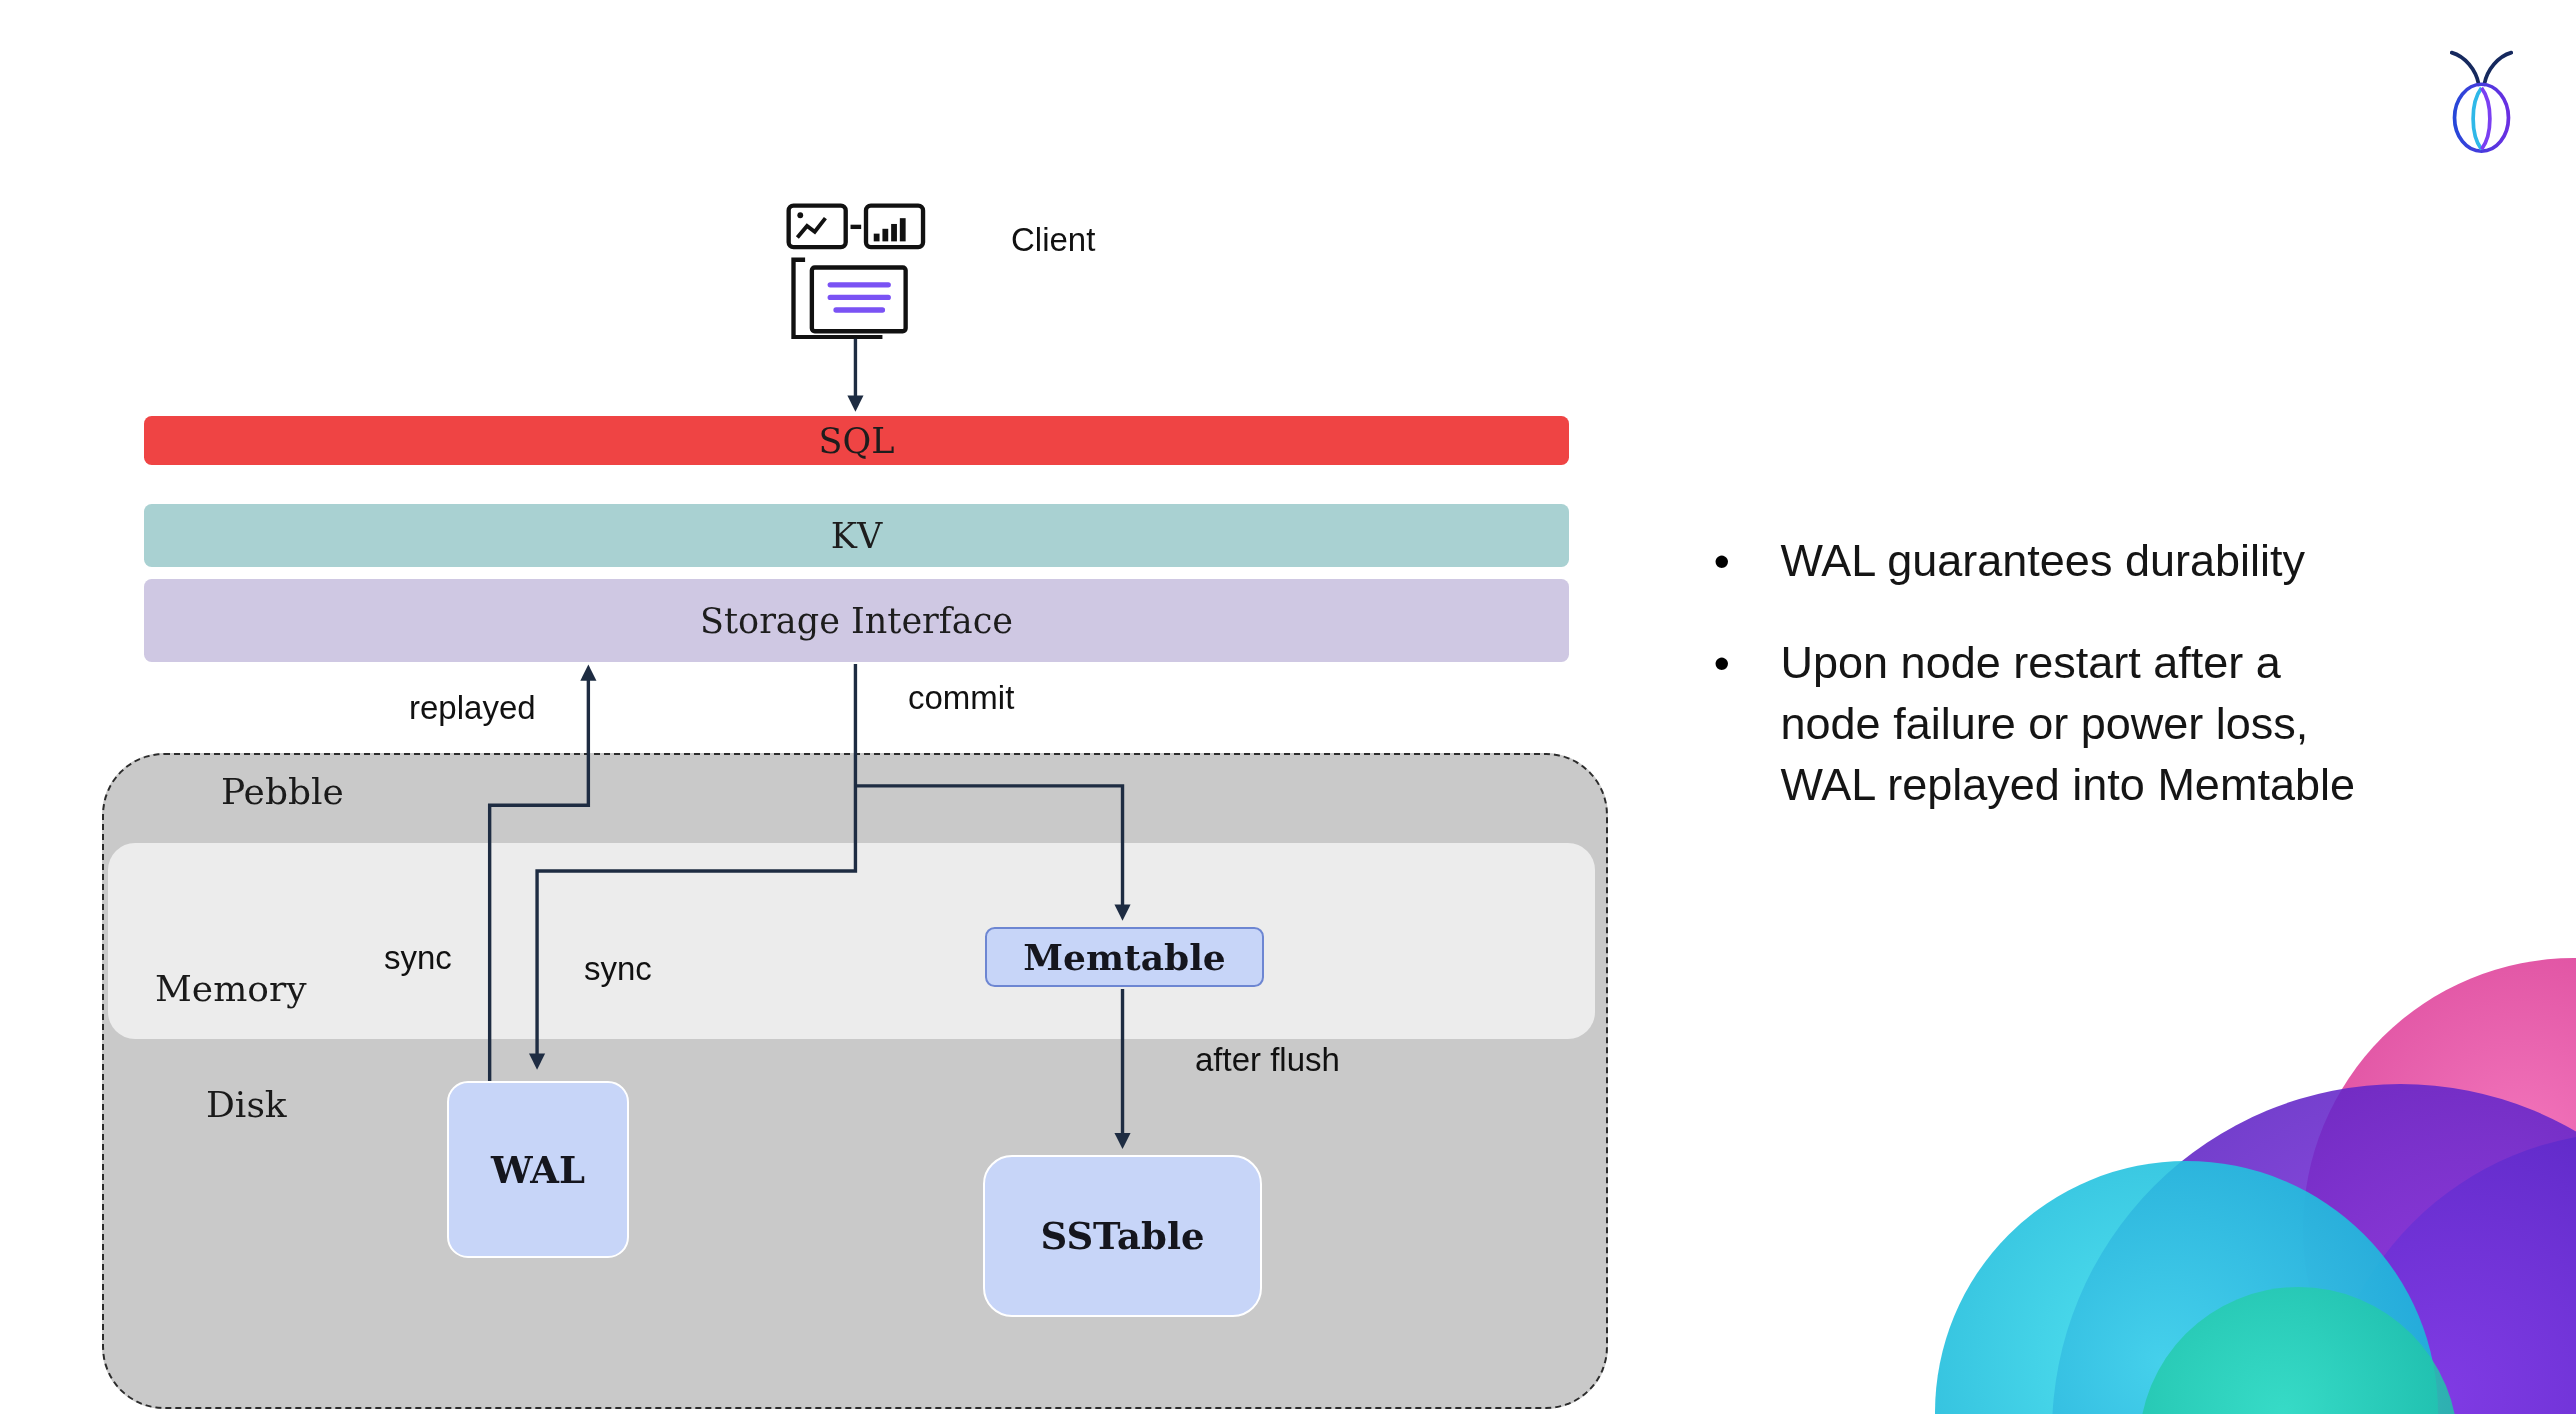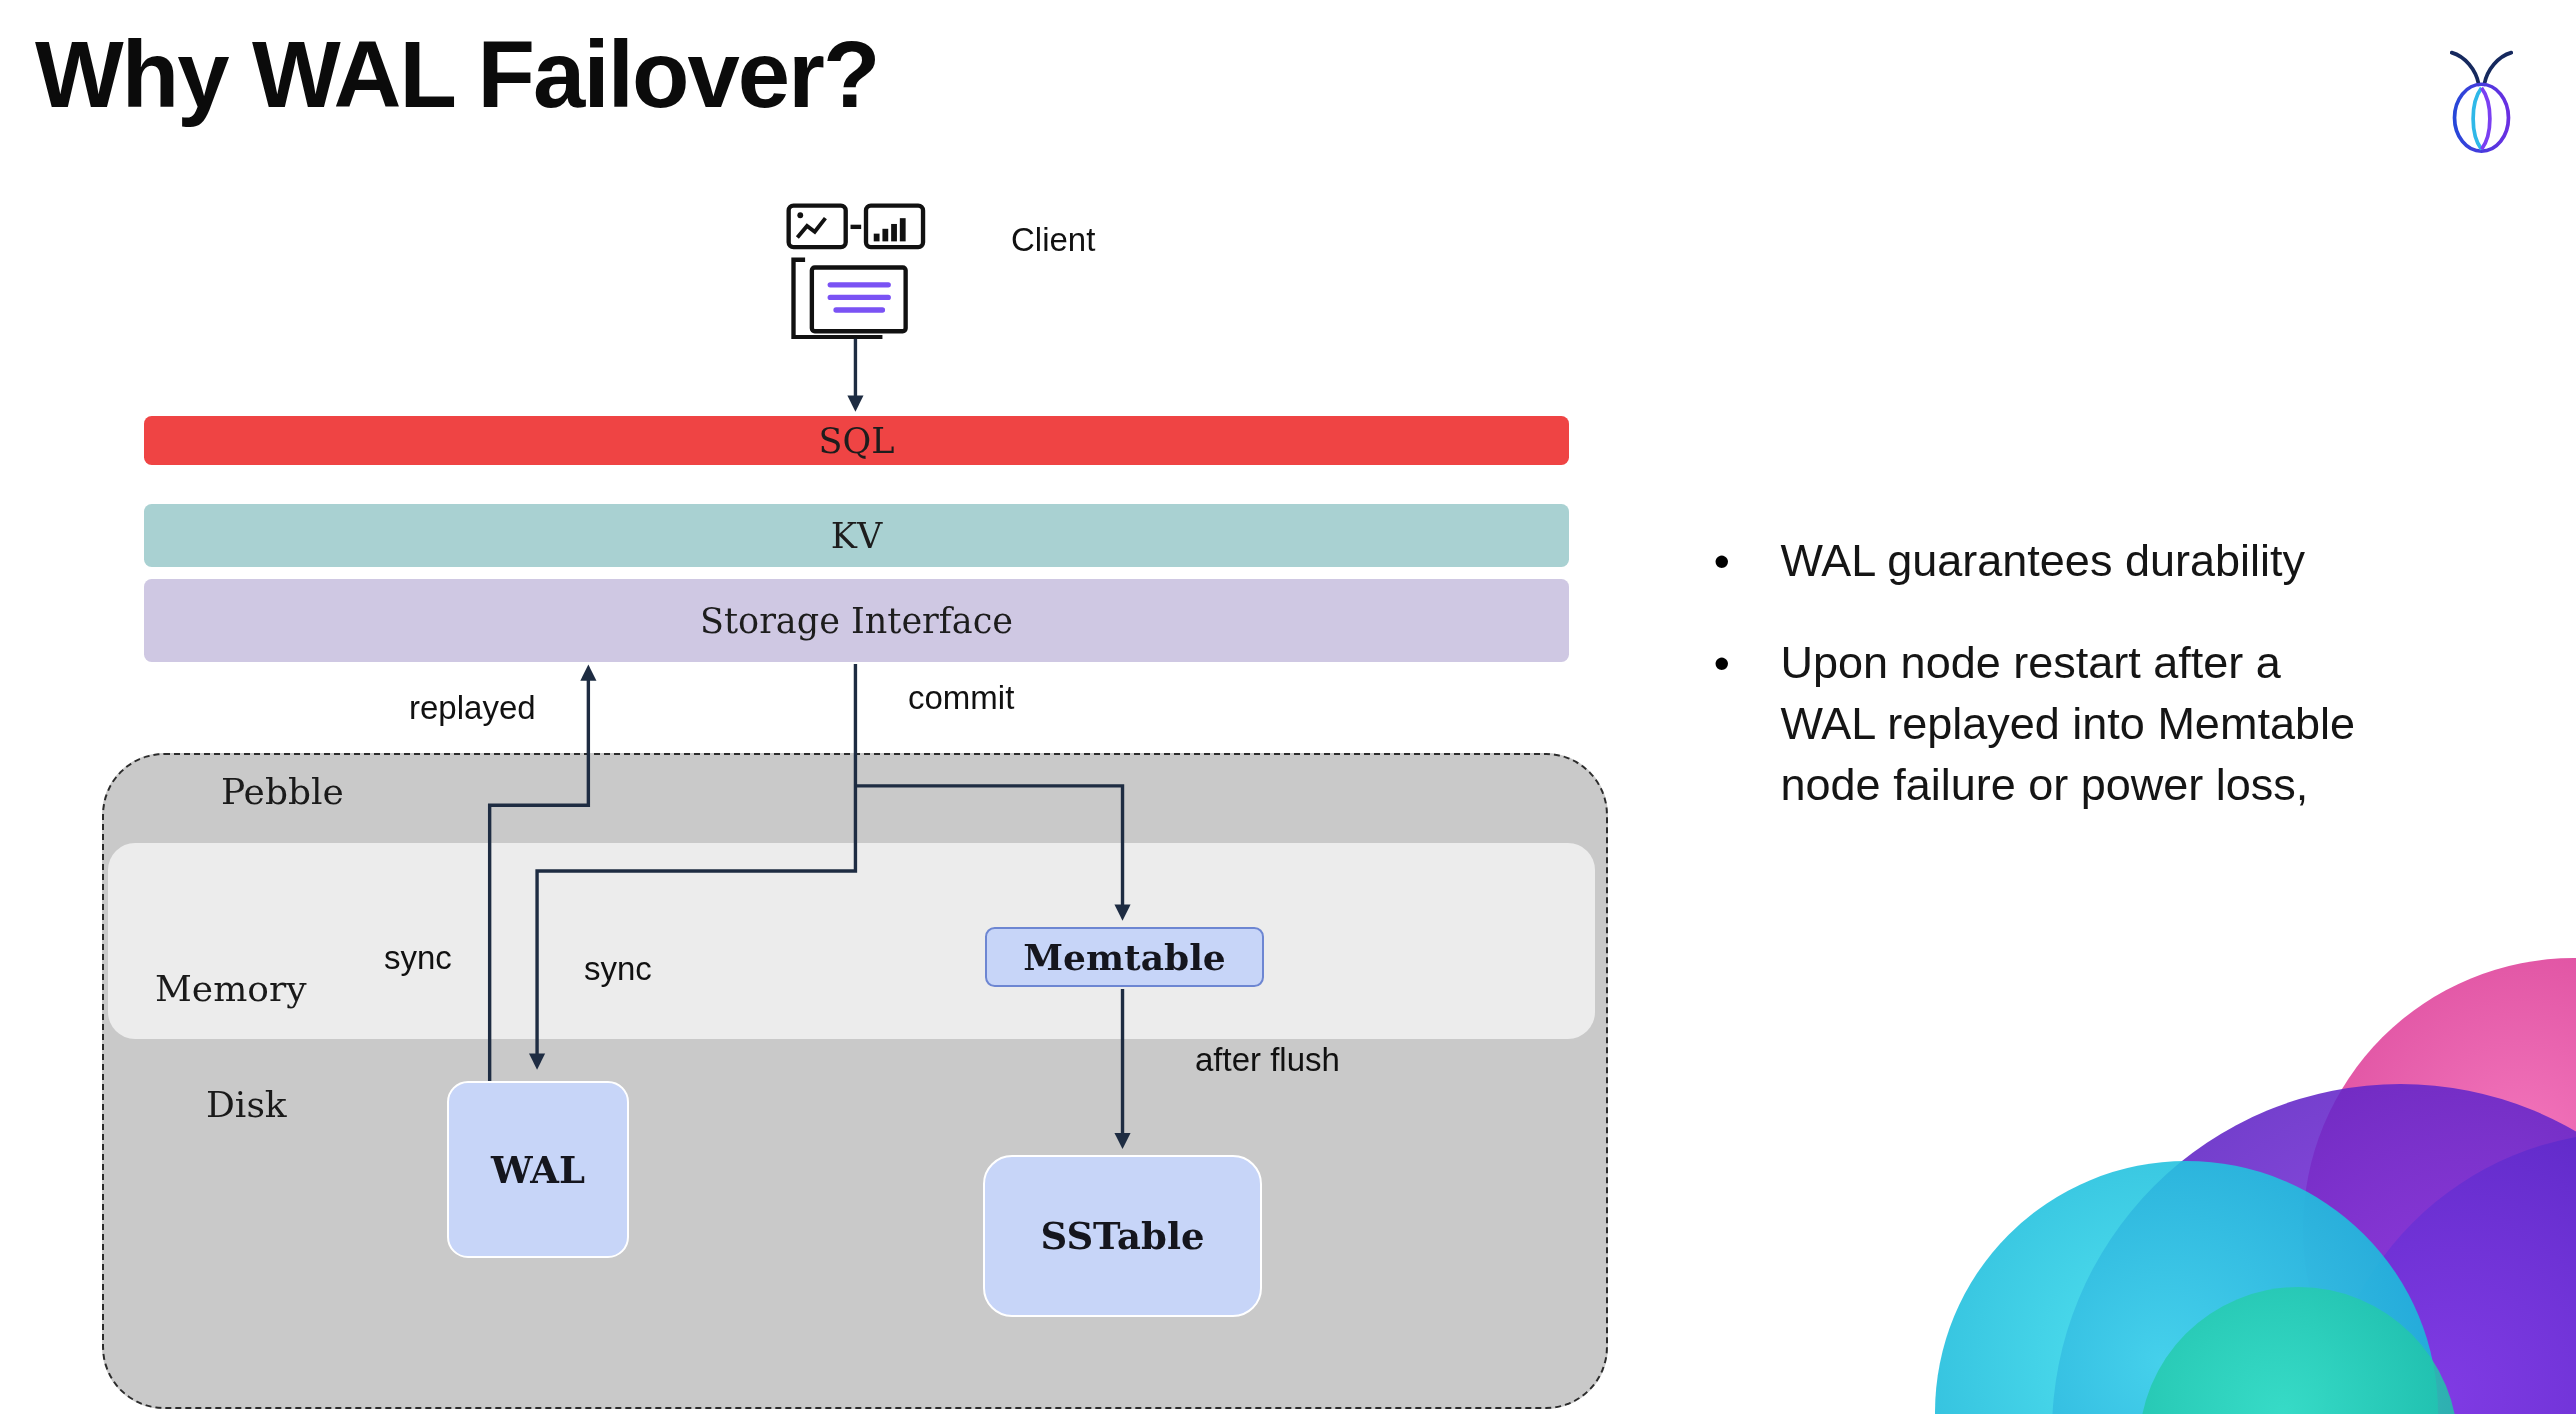--- a/index.html
+++ b/index.html
@@ -79,21 +79,20 @@
 
 <div class="slide">
 
   <div class="corner-art"></div>
   <div class="blob blob-pink"></div>
   <div class="blob blob-blue"></div>
   <div class="blob blob-purple"></div>
   <div class="blob blob-cyan"></div>
   <div class="blob blob-teal"></div>
 
-  <h1 class="title">Why WAL Failover?</h1>
 
   <svg class="logo" viewBox="0 0 100 120">
     <defs>
       <linearGradient id="bodyGrad" x1="0" y1="0" x2="1" y2="0">
         <stop offset="0" stop-color="#2647d8"></stop>
         <stop offset="1" stop-color="#6a2fe2"></stop>
       </linearGradient>
     </defs>
     <path d="M18 8 C32 12 44 26 47 42" fill="none" stroke="#16295e" stroke-width="4" stroke-linecap="round"></path>
     <path d="M82 8 C68 12 56 26 53 42" fill="none" stroke="#16295e" stroke-width="4" stroke-linecap="round"></path>
@@ -174,20 +173,20 @@
     <div class="bullet">
       <span class="dot">●</span>
       <div class="bullet-text">
         <div>WAL guarantees durability</div>
       </div>
     </div>
     <div class="bullet">
       <span class="dot">●</span>
       <div class="bullet-text">
         <div>Upon node restart after a</div>
+        <div>node failure or power loss,</div>
         <div>WAL replayed into Memtable</div>
-        <div>node failure or power loss,</div>
       </div>
     </div>
   </div>
 
 </div>
 
 
 </body></html>

